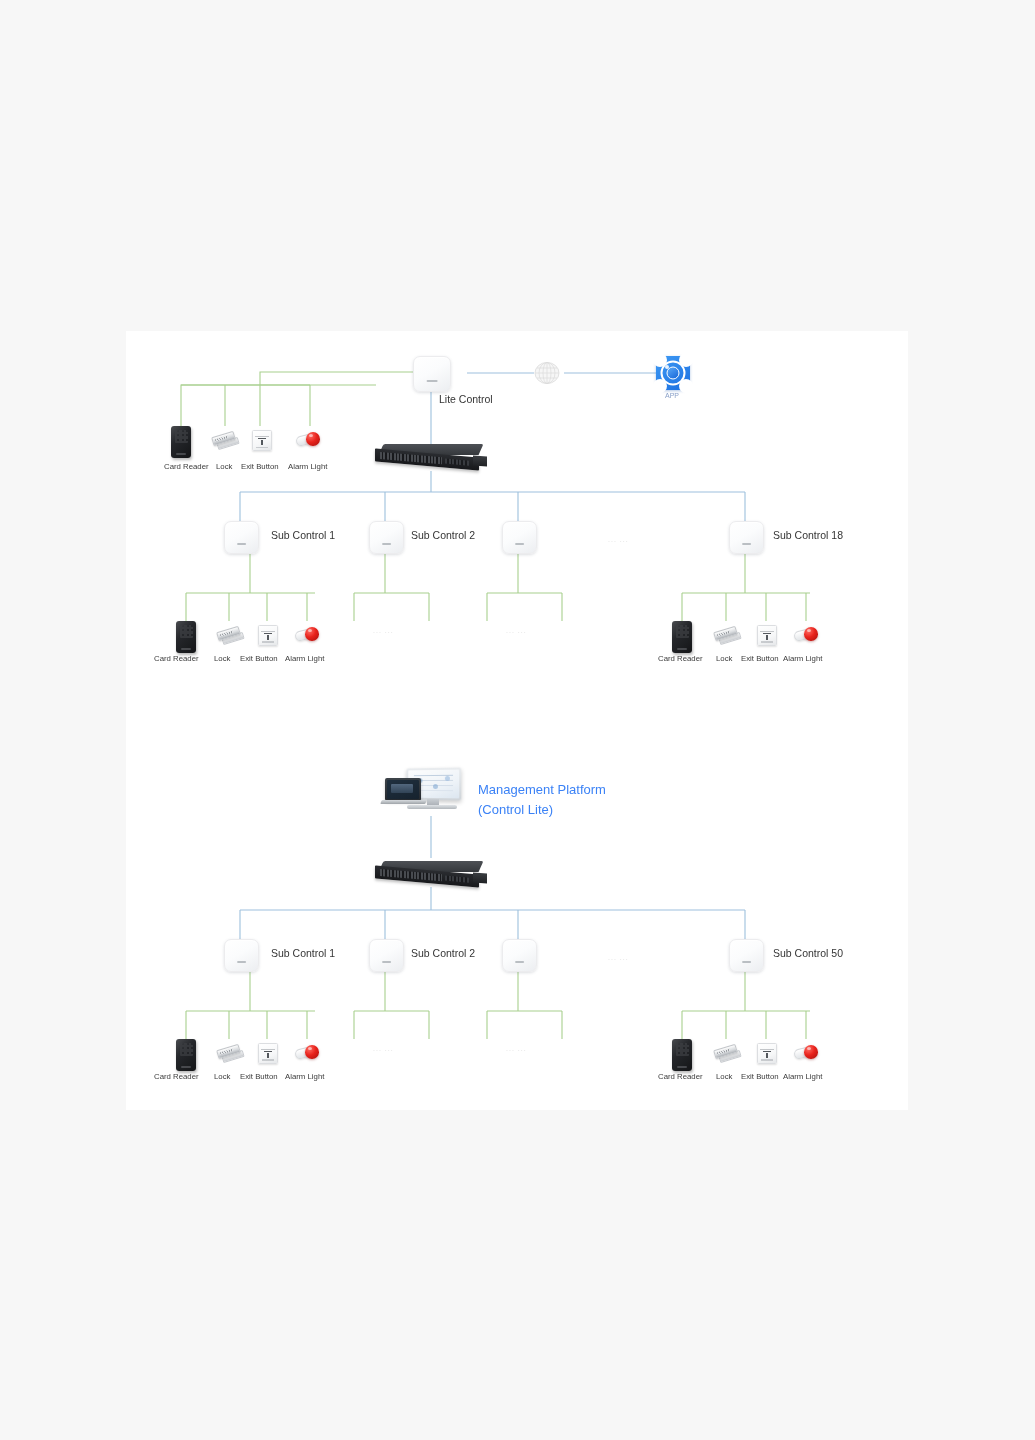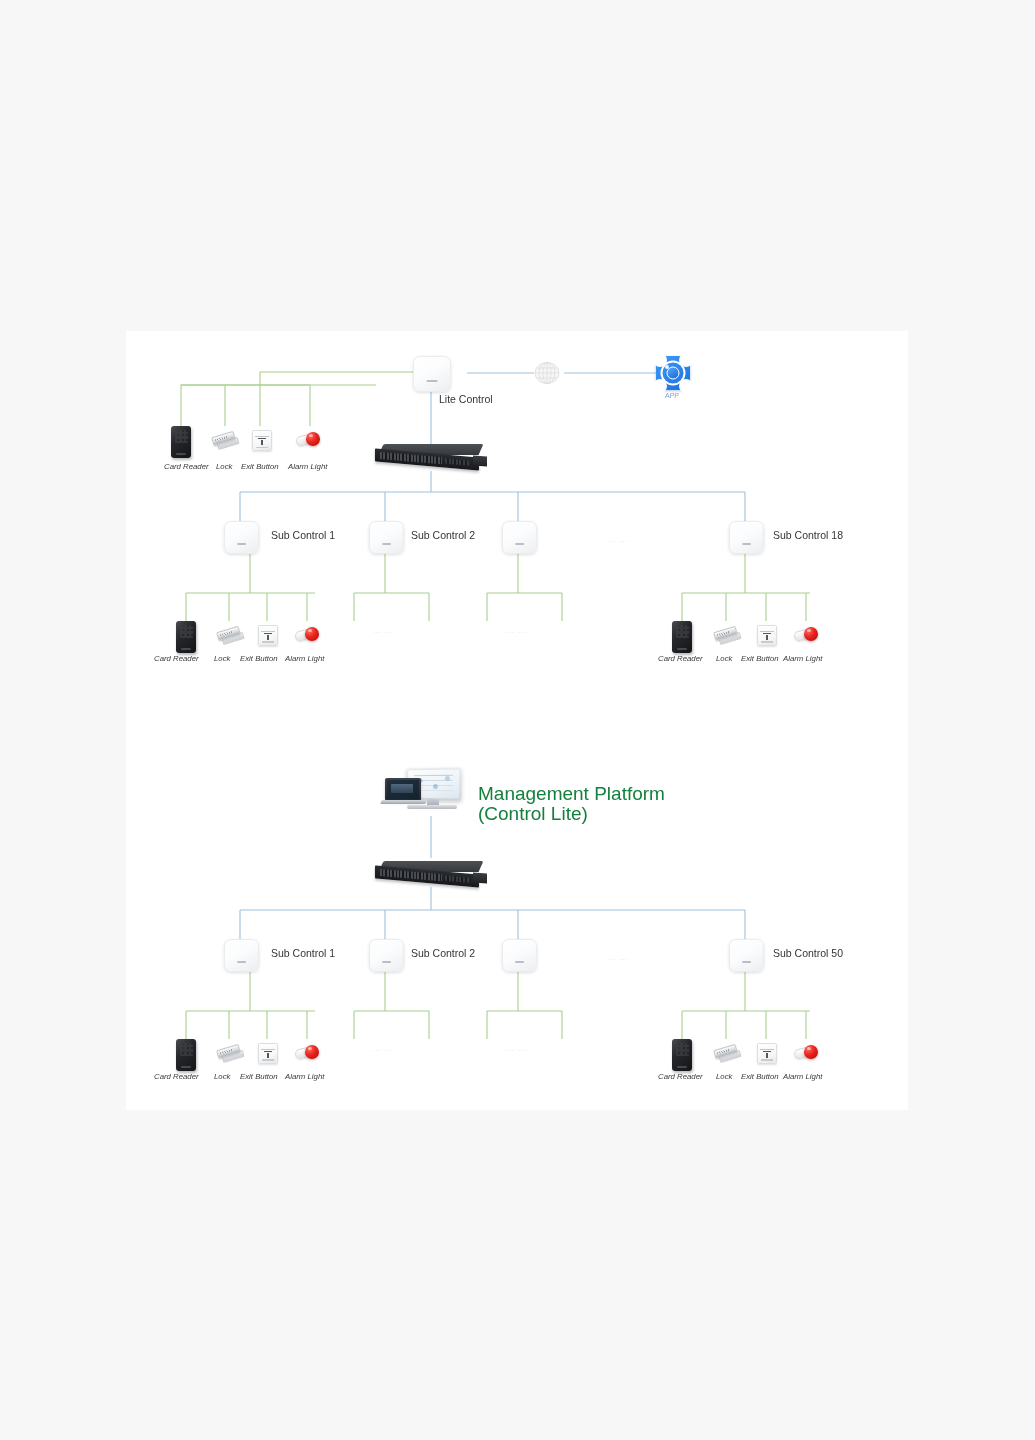--- a/index.html
+++ b/index.html
@@ -18,23 +18,23 @@
   svg.wires{position:absolute;left:0;top:0;width:782px;height:779px;overflow:visible;}
 
   
   .lbl{
     position:absolute;
     color:#3a3a3a;
     white-space:nowrap;
     font-family:"Liberation Sans", sans-serif;
   }
   .lbl-node{font-size:10.5px;color:#353535;}
-  .lbl-dev{font-size:7.8px;color:#3b3b3b;font-style:italic;}
+  .lbl-dev{font-size:7.8px;color:#3b3b3b;}
   .lbl-app{font-size:7px;color:#8aa0c8;}
-  .lbl-plat{font-size:19px;color:#15803d;line-height:1.32;}
+  .lbl-plat{font-size:13px;color:#3b82f6;line-height:1.32;}
   .lbl-ellipsis{font-size:7px;color:#dcdcdc;letter-spacing:1px;}
 
   
   .ctrl{
     position:absolute;
     border-radius:7px;
     background:linear-gradient(150deg,#ffffff 0%,#fbfcfd 45%,#eceef1 100%);
     box-shadow:0 1px 3px rgba(90,100,115,.20), inset 0 1px 0 #fff;
     border:1px solid #ececee;
   }

